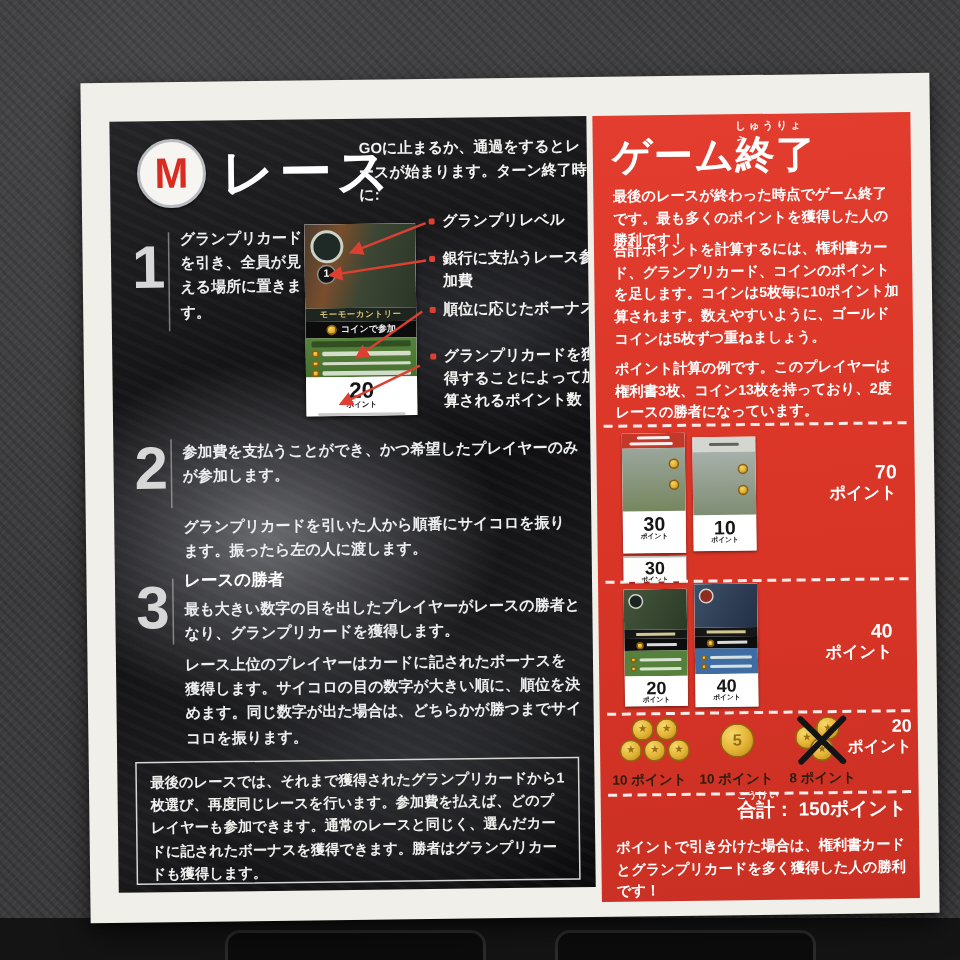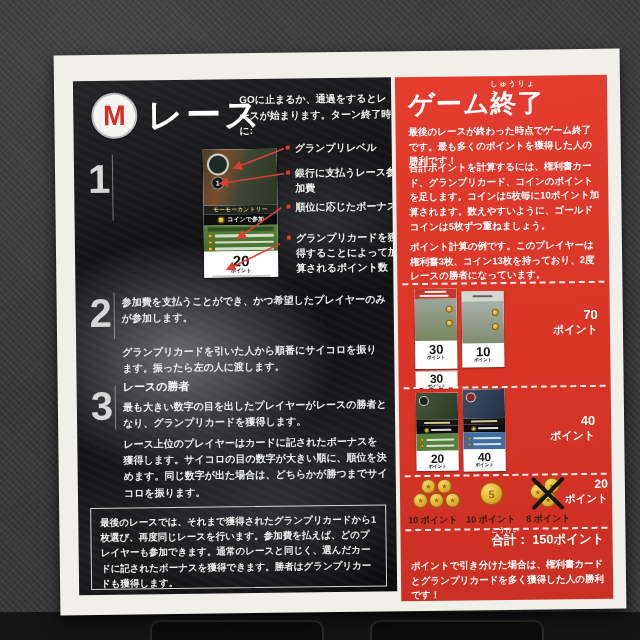--- a/index.html
+++ b/index.html
@@ -128,20 +128,21 @@
   <div class="panel-black">
 
     <div class="logo">
       <span>M</span>
     </div>
     <div class="title-l">レース</div>
     <div class="intro">GOに止まるか、通過をするとレースが始まります。ターン終了時に:</div>
 
     <div class="step-num" style="top:76px;">1</div>
     <div class="vrule" style="top:74px;height:66px;"></div>
+    <div class="stext" style="left:46px;top:72px;width:84px;">グランプリカードを引き、全員が見える場所に置きます。</div>
 
     <div class="gpcard">
       <div class="gpc-photo">
         <div class="gpc-emblem"></div>
         <div class="gpc-level">1</div>
       </div>
       <div class="gpc-name">モーモーカントリー</div>
       <div class="gpc-entry">
         <span class="coin-dot"></span>
         <span>コインで参加</span>

